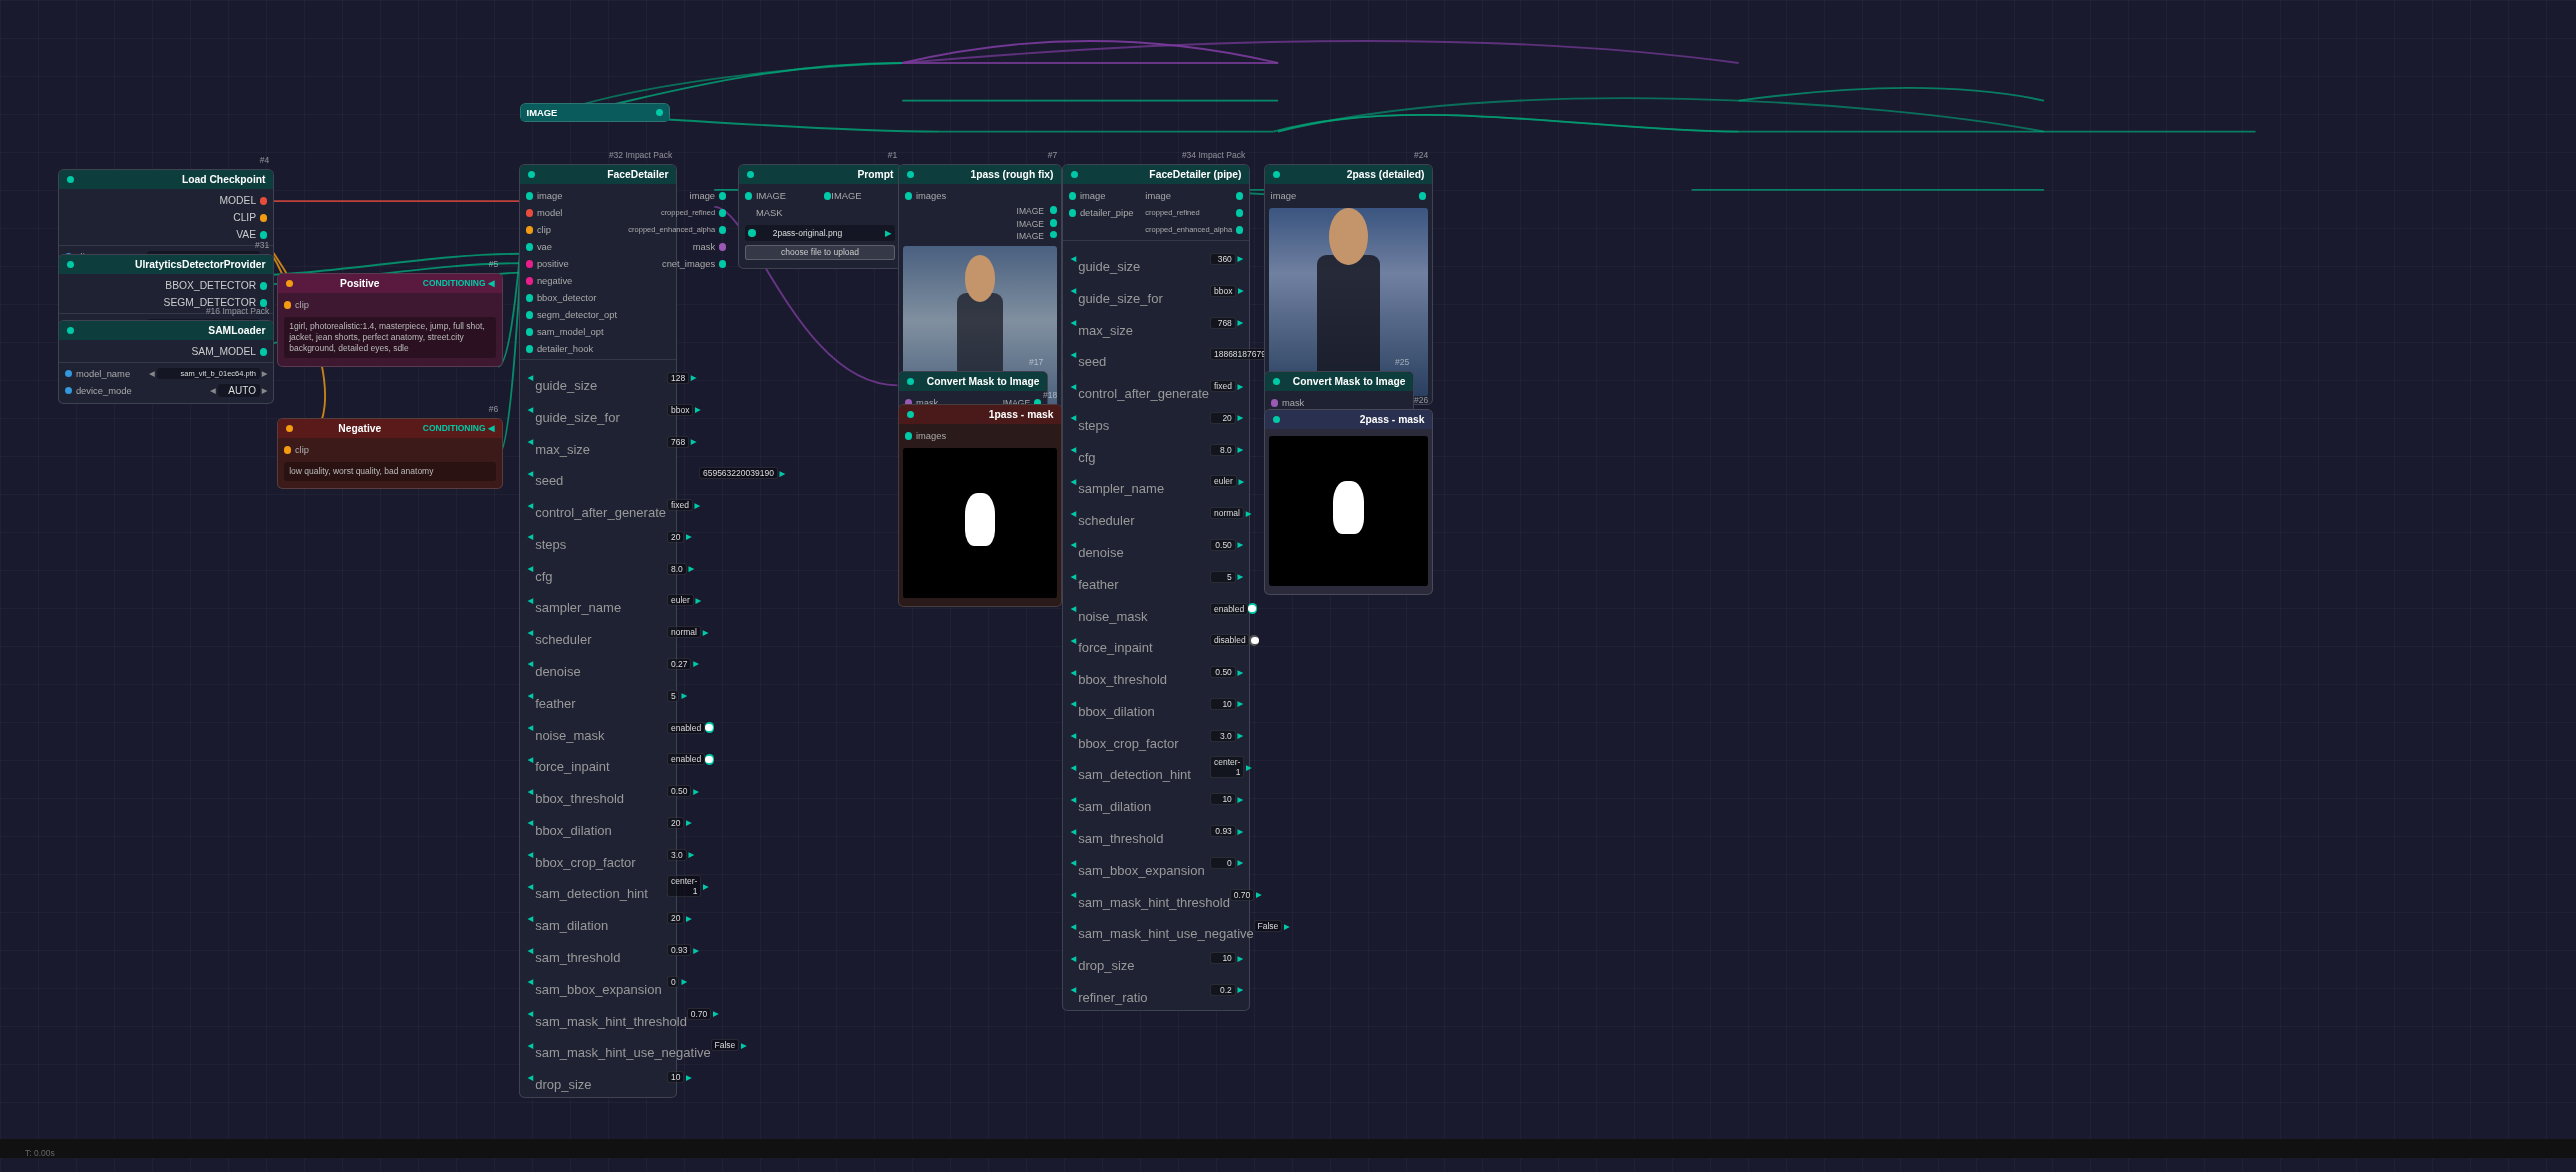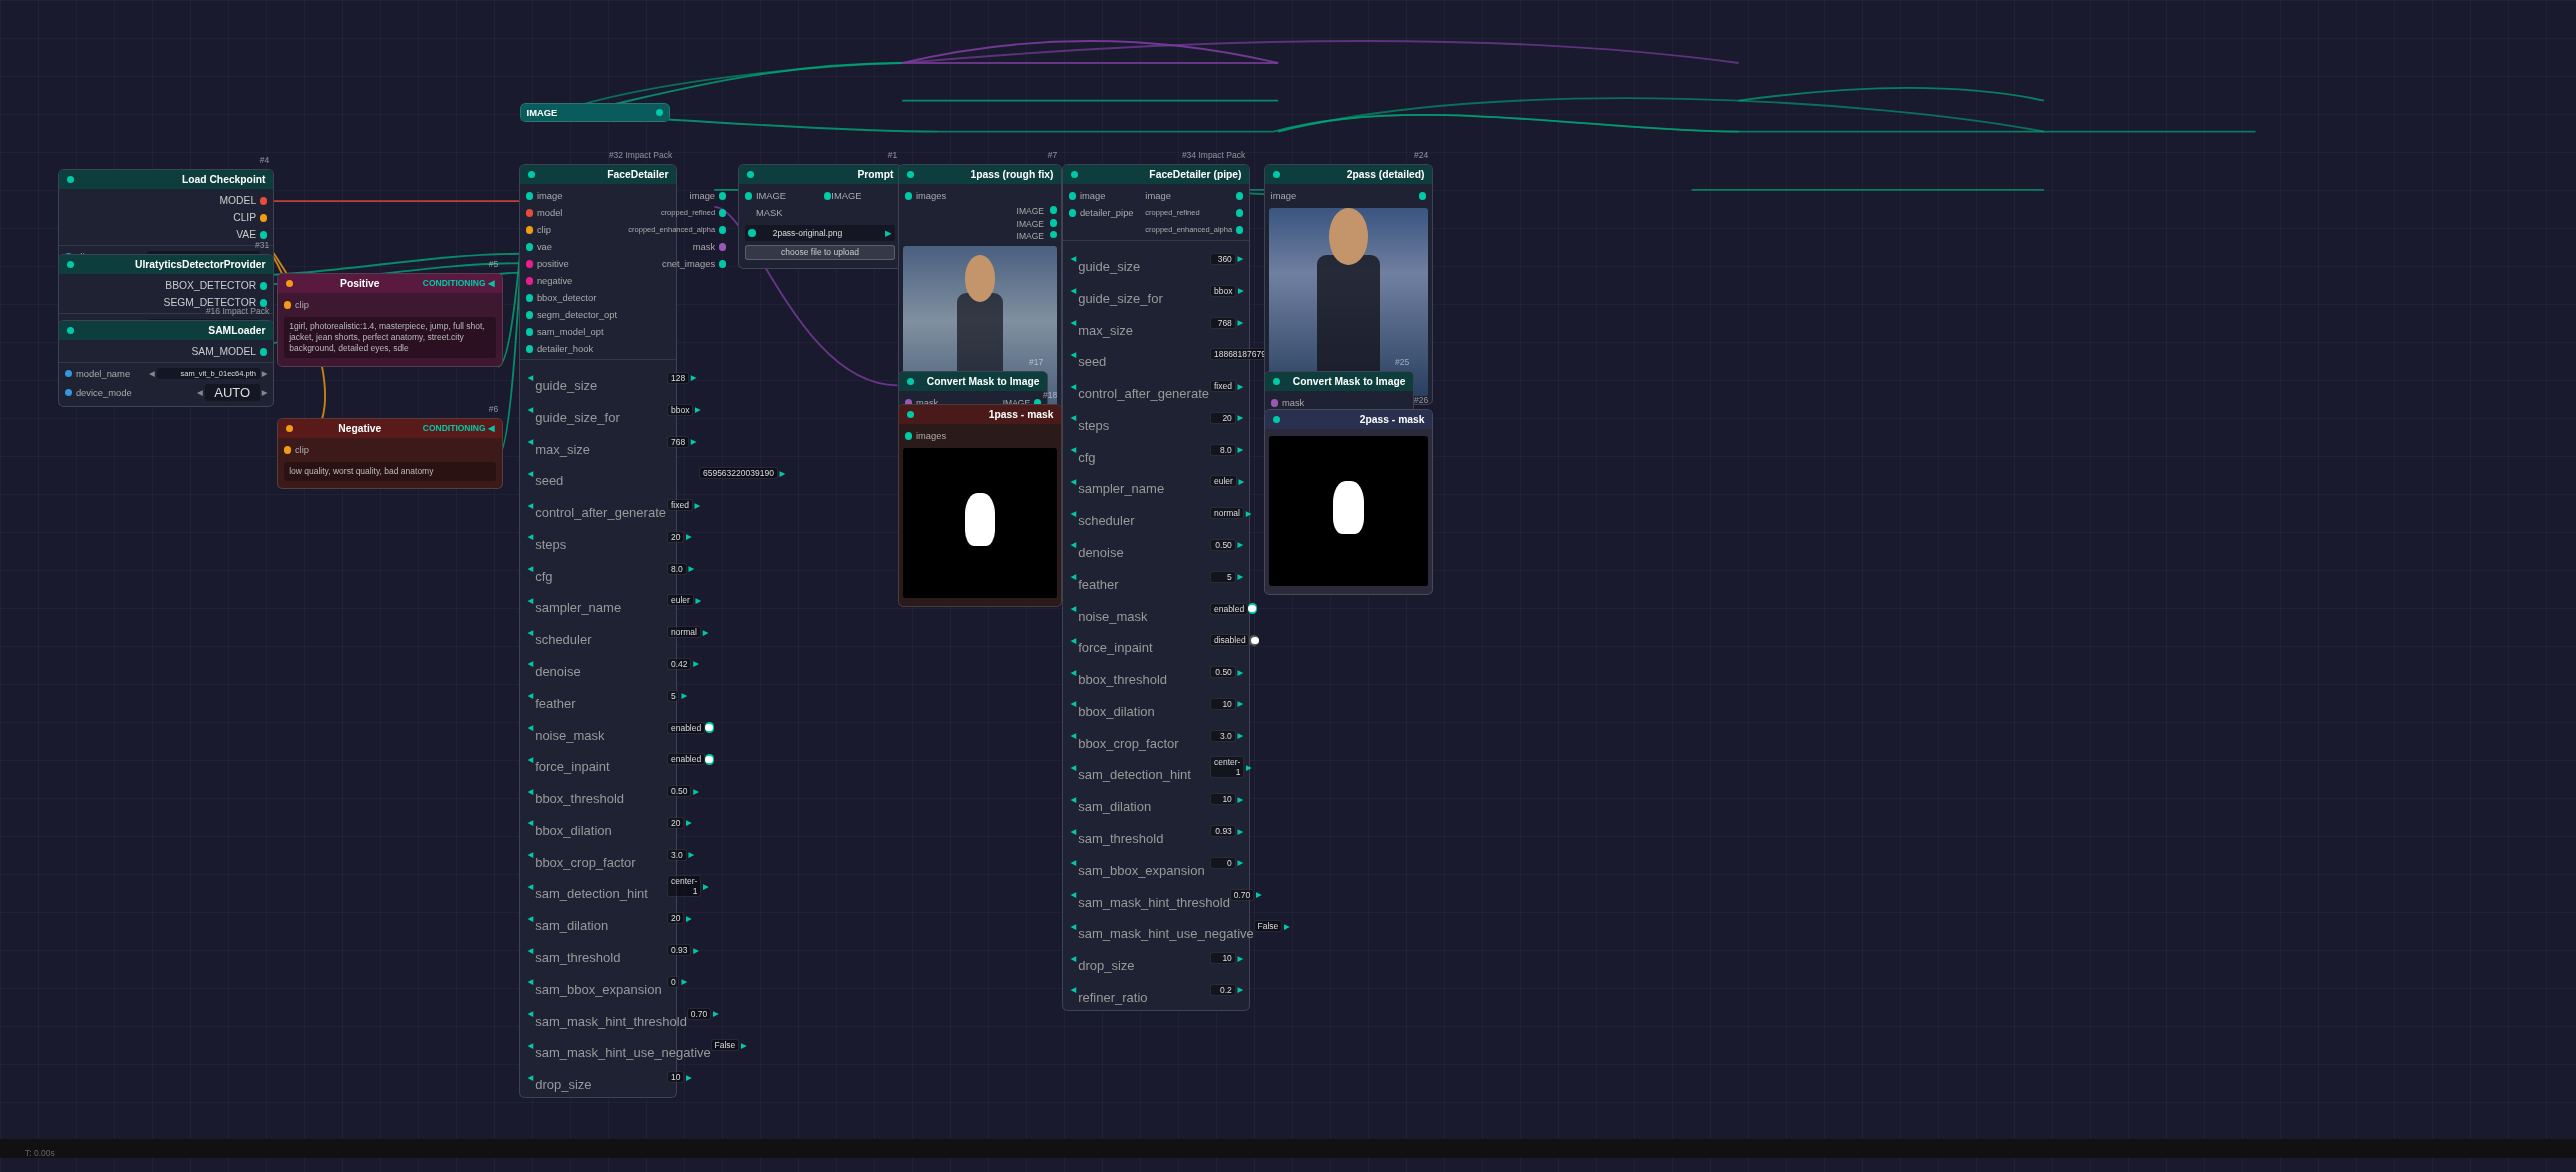--- a/index.html
+++ b/index.html
@@ -385,21 +385,21 @@
         <span style="color:#888;font-size:7.5px;">◀</span>
         <span class="value" style="font-size:7.5px;width:103px;">sam_vit_b_01ec64.pth</span>
         <span style="color:#888;font-size:7.5px;">▶</span>
       </div>
     </div>
     <div class="node-row">
       <span class="port-dot blue"></span>
       <label>device_mode</label>
       <div style="display:flex;align-items:center;gap:1.9px;">
         <span style="color:#888;font-size:7.5px;">◀</span>
-        <span class="value" style="font-size:13px;width:55px;text-align:center;">AUTO</span>
+        <span class="value" style="font-size:10px;width:42px;">AUTO</span>
         <span style="color:#888;font-size:7.5px;">▶</span>
       </div>
     </div>
   </div>
 </div>
 
 <div class="node" style="left:277px; top:273px; width:226px; background:#3d1830;">
   <div class="node-id">#5</div>
   <div class="node-header" style="background:#5a1a40;">
     <span class="port-dot yellow"></span>
@@ -564,21 +564,21 @@
     </div>
     <div class="slider-row">
       <span class="slider-arrow">◀</span>
       <label>scheduler</label>
       <span class="slider-val">normal</span>
       <span class="slider-arrow">▶</span>
     </div>
     <div class="slider-row">
       <span class="slider-arrow">◀</span>
       <label>denoise</label>
-      <span class="slider-val">0.42</span>
+      <span class="slider-val">0.27</span>
       <span class="slider-arrow">▶</span>
     </div>
     <div class="slider-row">
       <span class="slider-arrow">◀</span>
       <label>feather</label>
       <span class="slider-val">5</span>
       <span class="slider-arrow">▶</span>
     </div>
     <div class="slider-row">
       <span class="slider-arrow">◀</span>

